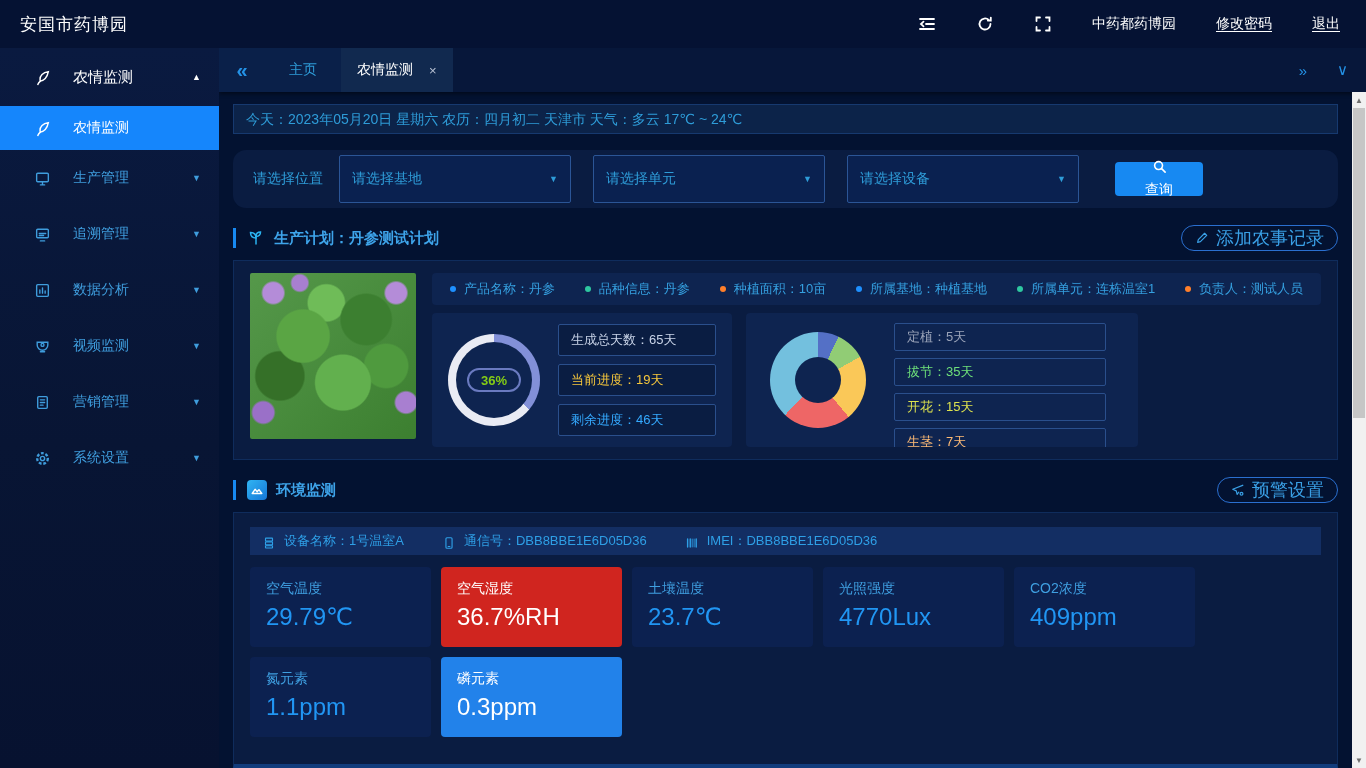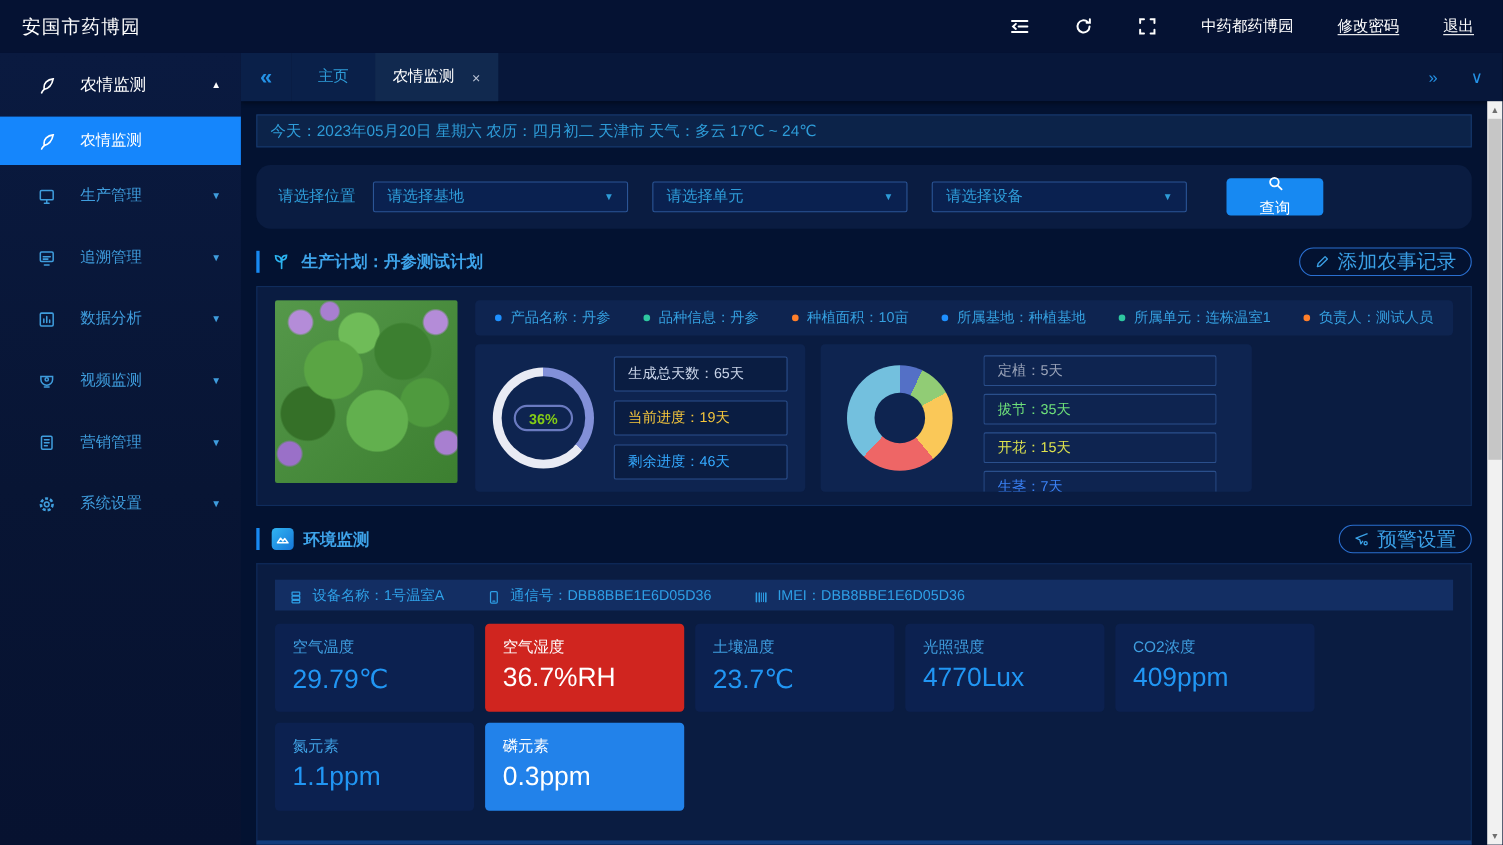--- a/index.html
+++ b/index.html
@@ -43,21 +43,21 @@
 
   
   .content { position:absolute; left:219px; top:92px; right:14px; bottom:0; background:#031231;
              padding:12px 14px 0; display:flex; flex-direction:column; }
   .banner { height:30px; line-height:28px; background:#0c2349; border:1px solid #16396f;
             color:#2e9cd8; font-size:14px; padding:0 12px; flex:none; }
 
   .filter-panel { margin-top:16px; height:58px; background:#0a1c41; display:flex; align-items:center;
                   padding:0 20px; flex:none;border-radius:13px; }
   .filter-label { color:#2e9cd8; font-size:14px; margin-right:16px; }
-  .select { width:232px; height:28px; background:#0a2150; border:1px solid #2b5596; border-radius:2px;
+  .select { width:232px; height:48px; background:#0a2150; border:1px solid #2b5596; border-radius:2px;
             color:#2e9cd8; font-size:14px; display:flex; align-items:center; padding:13px 12px;
             margin-right:22px; cursor:pointer; }
   .select .sel-caret { margin-left:auto; font-size:9px; color:#2e9cd8; }
   .btn-primary { height:34px; min-width:88px; background:#1789f2; border:none; border-radius:4px;
                  color:#ffffff; font-size:14px; display:flex; align-items:center; justify-content:center;
                  gap:7px; margin-left:14px; cursor:pointer;flex-direction:column; }
 
   .section-head { margin-top:16px; height:28px; display:flex; align-items:center; flex:none; }
   .section-bar { width:3px; height:20px; background:#1789f2; margin-right:11px; flex:none; }
   .section-icon { width:18px; height:18px; color:#2bb3f0; margin-right:9px; flex:none; }
@@ -356,21 +356,21 @@
         </div>
         <div class="donut-panel">
           <div class="donut-wrap">
             <div class="donut" style="background: conic-gradient(rgb(84, 112, 198) 0%, rgb(84, 112, 198) 7%, rgb(145, 204, 117) 7%, rgb(145, 204, 117) 17%, rgb(250, 200, 88) 17%, rgb(250, 200, 88) 39%, rgb(238, 102, 102) 39%, rgb(238, 102, 102) 62%, rgb(115, 192, 222) 62%, rgb(115, 192, 222) 100%);"></div>
           </div>
           <div class="stage-rows">
 
           <div class="srow" style="color: rgb(154, 163, 184);">定植：5天</div>
               <div class="srow" style="color: rgb(110, 224, 122);">拔节：35天</div>
               <div class="srow" style="color: rgb(221, 226, 78);">开花：15天</div>
-              <div class="srow" style="color: #3b82f6;">生茎：7天</div>
+              <div class="srow" style="color: #fdba74;">生茎：7天</div>
             </div>
         </div>
       </div>
     </div>
   </div>
 
   <div class="section-head">
     <span class="section-bar"></span>
     <span class="section-icon boxed">
       <svg viewBox="0 0 16 16" fill="none" stroke="currentColor" stroke-width="1.6" stroke-linecap="round" stroke-linejoin="round">

